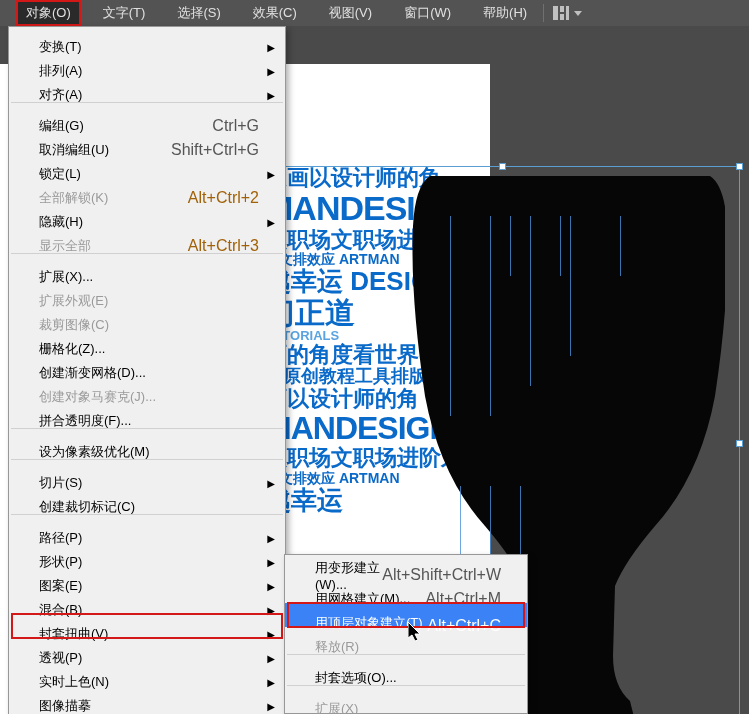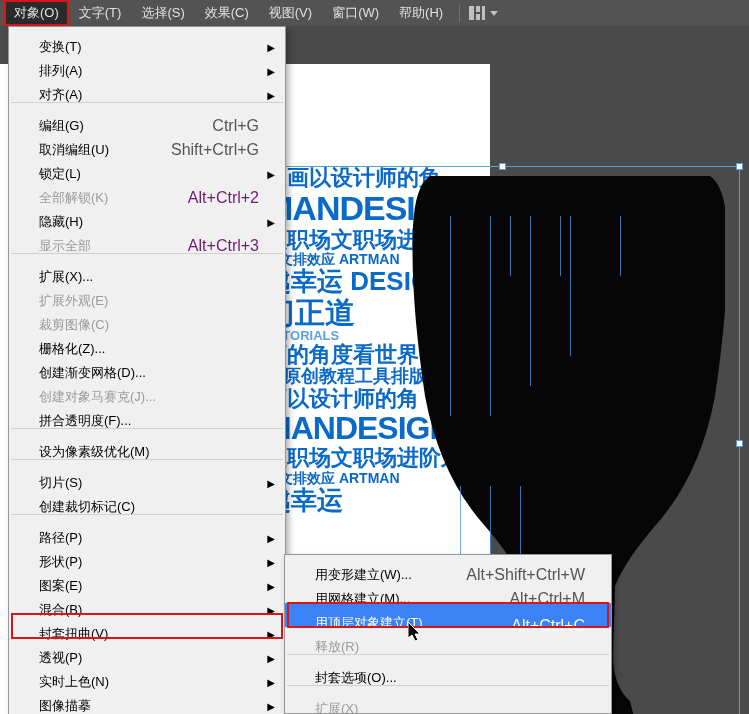--- a/index.html
+++ b/index.html
@@ -1,42 +1,42 @@
 <!DOCTYPE html>
 <html><head>
 <meta charset="utf-8">
 <style>
 * { margin: 0; padding: 0; box-sizing: border-box; font-family: "Microsoft YaHei", sans-serif; }
 body { width: 749px; height: 714px; background: #fff; overflow: hidden; position: relative; }
 .menubar { background: #535353; height: 26px; display: flex; align-items: center; padding: 0 4px; color: #e0e0e0; font-size: 13px; }
-.menubar-item { padding: 4px 10px; cursor: pointer; }
+.menubar-item { padding: 4px 10px; cursor: pointer; margin-left: 12px; }
 .menubar-item.active { background: #2a2a2a; border: 2px solid #d41818; padding: 2px 8px; }
 .menubar-sep { width: 1px; height: 18px; background: #707070; margin: 0 6px; }
 .menubar-icon { width: 22px; height: 20px; display: flex; align-items: center; justify-content: center; color: #c0c0c0; }
 .canvas-area { position: absolute; top: 26px; left: 0; right: 0; bottom: 0; background: #4a4a4a; }
 .canvas-white { position: absolute; top: 38px; left: 0; width: 490px; height: 650px; background: #fff; }
 .canvas-content { position: absolute; top: 140px; left: 265px; width: 470px; height: 570px; }
 .text-bg { position: absolute; top: 0; left: 0; width: 230px; height: 560px; overflow: hidden; }
 .text-bg div { color: #0a6ac9; font-weight: bold; line-height: 1.1; white-space: nowrap; font-family: Arial, sans-serif; }
 .silhouette { position: absolute; top: 0; left: 140px; width: 320px; height: 560px; }
 .selection-box { position: absolute; top: 140px; left: 265px; width: 475px; height: 555px; border: 1px solid #5a9fd4; }
 .handle { position: absolute; width: 7px; height: 7px; background: #fff; border: 1px solid #5a9fd4; }
 .handle.tl { top: -4px; left: -4px; } .handle.tm { top: -4px; left: 50%; margin-left: -4px; } .handle.tr { top: -4px; right: -4px; }
 .handle.ml { top: 50%; left: -4px; margin-top: -4px; } .handle.mr { top: 50%; right: -4px; margin-top: -4px; }
 .guide { position: absolute; background: #4a90d9; opacity: 0.8; }
 .dropdown { position: absolute; top: 26px; left: 8px; width: 278px; background: #f0f0f0; border: 1px solid #979797; box-shadow: 3px 3px 6px rgba(0,0,0,0.3); font-size: 13px; color: #000; z-index: 100; }
 .menu-item { display: flex; align-items: center; padding: 20px 26px 4px 30px; position: relative; height: 24px; }
 .menu-item.disabled { color: #9a9a9a; }
 .menu-item .shortcut { margin-left: auto; color: #555; font-size: 16px; }
-.menu-item.disabled .shortcut { color: #701a75; }
+.menu-item.disabled .shortcut { color: #a16207; }
 .menu-item .arrow { position: absolute; right: 10px; font-size: 10px; }
 .menu-sep { height: 1px; background: #d0d0d0; margin: 3px 2px; }
 .menu-item.boxed { position: relative; }
 .menu-item.boxed::after { content: ""; position: absolute; top: -1px; left: 2px; right: 2px; bottom: -1px; border: 2px solid #d41818; pointer-events: none; }
-.submenu { position: absolute; top: 554px; left: 284px; width: 328px; background: #f0f0f0; border: 1px solid #979797; box-shadow: 3px 3px 6px rgba(0,0,0,0.3); font-size: 13px; z-index: 101; }
+.submenu { position: absolute; top: 554px; left: 284px; width: 244px; background: #f0f0f0; border: 1px solid #979797; box-shadow: 3px 3px 6px rgba(0,0,0,0.3); font-size: 13px; z-index: 101; }
 .submenu .menu-item.highlighted { background: #3b82f6; color: #fff; }
 .submenu .menu-item.highlighted .shortcut { color: #fff; margin-top: 6px; }
 .cursor { position: absolute; top: 622px; left: 408px; z-index: 200; pointer-events: none; }
 </style>
 </head>
 <body>
 
 <div class="menubar">
   <div class="menubar-item active">对象(O)</div>
   <div class="menubar-item">文字(T)</div>

